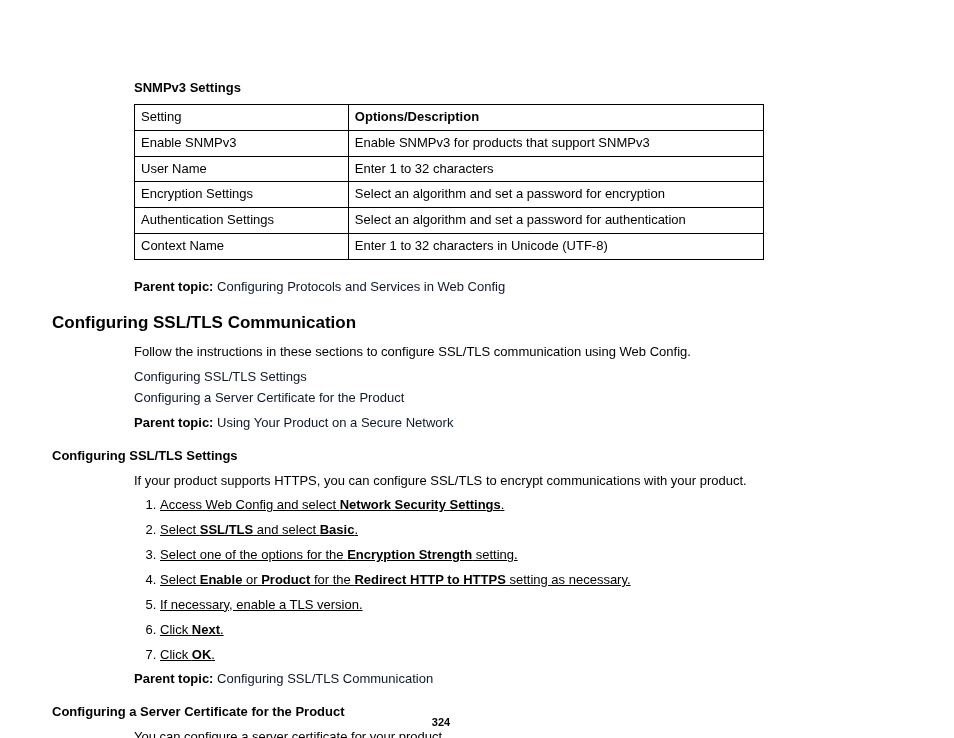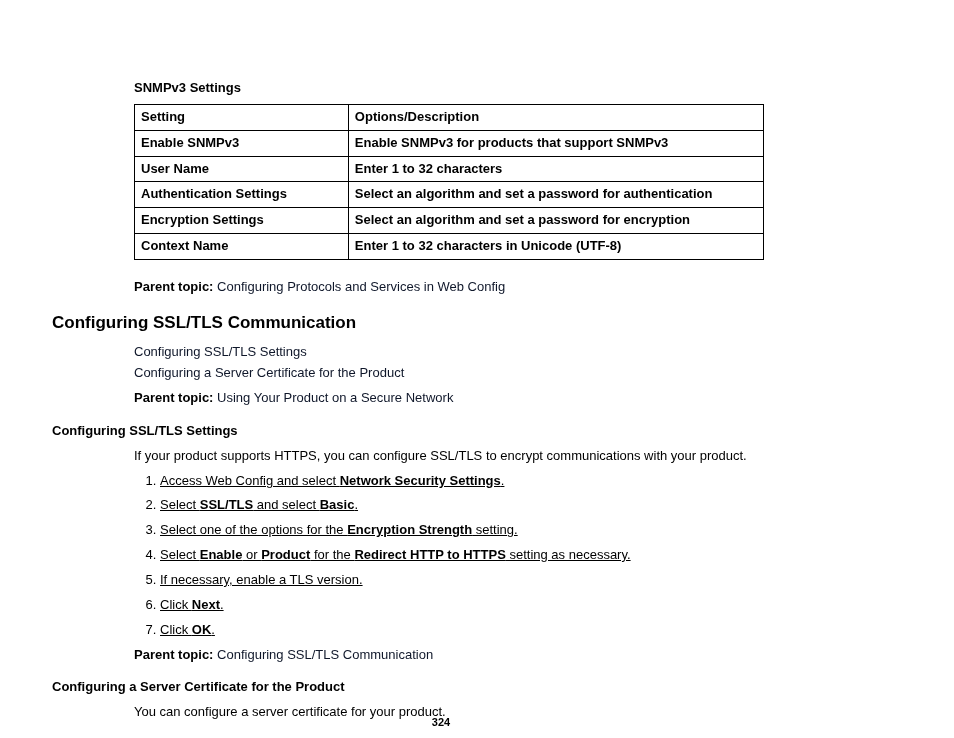--- a/index.html
+++ b/index.html
@@ -29,25 +29,24 @@
     border-collapse: collapse;
     width: 100%;
     margin-bottom: 18px;
   }
   table.settings th, table.settings td {
     border: 1px solid #000;
     padding: 3px 6px;
     text-align: left;
     vertical-align: top;
     font-size: 13px;
-    font-weight: bold;
   }
   table.settings th.left, table.settings td.left {
     width: 34%;
-    font-weight: bold;
+    font-weight: normal;
   }
   table.settings th { font-weight: bold; }
   .parent-line { margin: 6px 0 14px 0; }
   .link {
     color: #0f172a;
     text-decoration: none;
     cursor: pointer;
   }
   h2.section-title {
     font-size: 17px;
@@ -95,42 +94,43 @@
       </tr>
       <tr>
         <td class="left">Enable SNMPv3</td>
         <td>Enable SNMPv3 for products that support SNMPv3</td>
       </tr>
       <tr>
         <td class="left">User Name</td>
         <td>Enter 1 to 32 characters</td>
       </tr>
       <tr>
+        <td class="left">Encryption Settings</td>
+        <td>Select an algorithm and set a password for encryption</td>
+      </tr>
+      <tr>
         <td class="left">Authentication Settings</td>
         <td>Select an algorithm and set a password for authentication</td>
-      </tr>
-      <tr>
-        <td class="left">Encryption Settings</td>
-        <td>Select an algorithm and set a password for encryption</td>
       </tr>
       <tr>
         <td class="left">Context Name</td>
         <td>Enter 1 to 32 characters in Unicode (UTF-8)</td>
       </tr>
     </tbody>
       </table>
 
     <p class="parent-line">
       <span class="bold">Parent topic: </span><a class="link">Configuring Protocols and Services in Web Config</a>
     </p>
   </div>
 
   <h2 class="section-title">Configuring SSL/TLS Communication</h2>
 
   <div class="indent-block">
+    <p class="para">Follow the instructions in these sections to configure SSL/TLS communication using Web Config.</p>
     <div class="links-stack">
       <a class="link">Configuring SSL/TLS Settings</a>
       <a class="link">Configuring a Server Certificate for the Product</a>
     </div>
     <p class="parent-line" style="margin-top:6px;">
       <span class="bold">Parent topic: </span><a class="link">Using Your Product on a Secure Network</a>
     </p>
   </div>
 
   <p class="subsection-head">Configuring SSL/TLS Settings</p>

